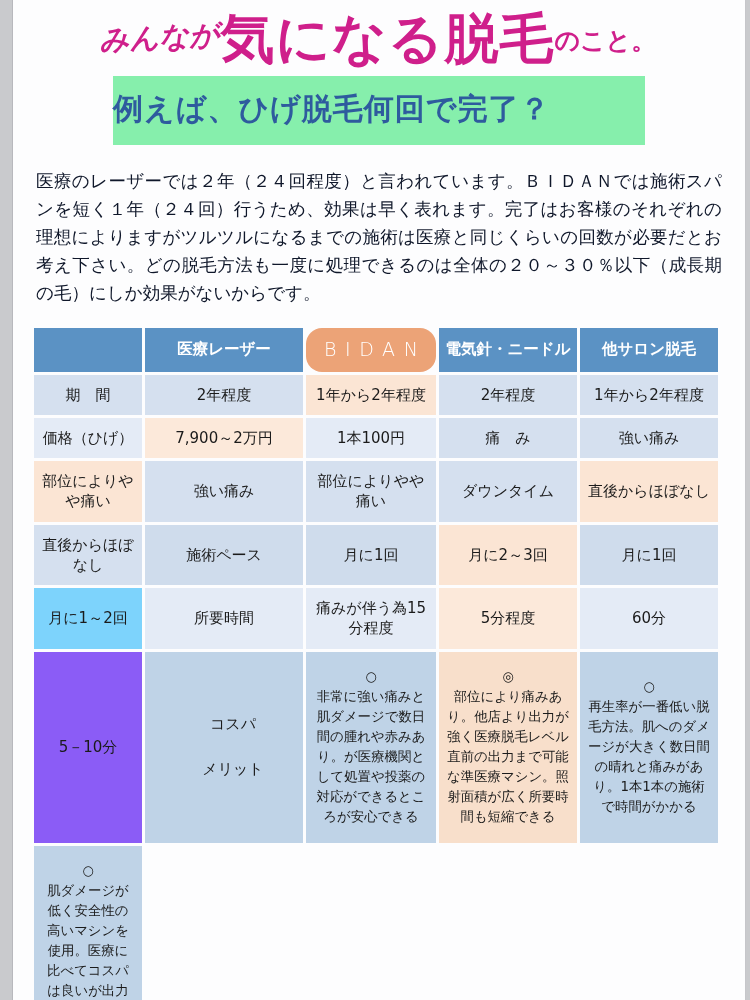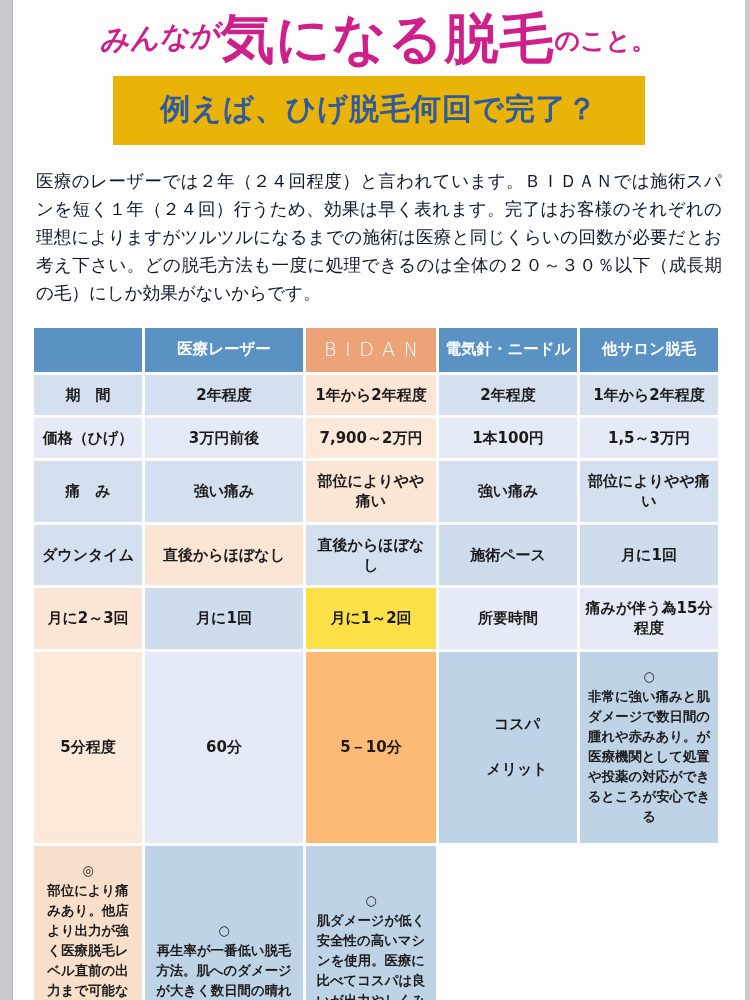--- a/index.html
+++ b/index.html
@@ -13,42 +13,42 @@
     background:#fdfdfe;border-left:1px solid #b8b8bd;border-right:1px solid #c6c6ca;
     padding-top:12px;overflow:hidden;
   }
   
   .title{text-align:center;color:#cf1f8b;white-space:nowrap;line-height:1;}
   .title .pre{display:inline-block;font-size:29px;font-weight:700;transform:skewX(-12deg) rotate(-3deg);vertical-align:10px;}
   .title .main{font-size:54px;font-weight:700;letter-spacing:1px;}
   .title .suf{font-size:25px;font-weight:700;vertical-align:8px;}
   
   .subtitle{
-    width:532px;margin:10px auto 0;background:#eab308;
-    color:#2e5b9e;font-size:30px;font-weight:800;text-align:center;
+    width:532px;margin:10px auto 0;background:#86efac;
+    color:#2e5b9e;font-size:30px;font-weight:800;text-align:left;
     padding:13px 0 15px;letter-spacing:1px;
   }
   
   .intro{
     margin:22px 23px 0;font-family:"DejaVu Serif",serif;
     font-size:17.5px;line-height:1.6;color:#0f172a;text-align:justify;
   }
   
   .grid{
     display:grid;margin:21px 21px 0;width:684px;
     grid-template-columns:108px 158px 130px 138px 138px;
     gap:3px;background:#fdfdfe;
   }
   .cell{
     text-align:center;white-space:pre-line;line-height:1.35;
     display:flex;align-items:center;justify-content:center;flex-direction:column;
-    padding:10px 5px;box-sizing:border-box;font-size:15px;color:#1b1b1b;font-weight:bold;
+    padding:10px 5px;box-sizing:border-box;font-size:15px;color:#1b1b1b;
   }
   .hd{background:#5b92c4;color:#fff;font-weight:700;font-size:15.5px;padding:9px 3px;text-align:center;}
-  .hd-bidan{background:#eca377;color:#fff;font-weight:200;font-size:19px;letter-spacing:.45em;text-indent:.45em;font-family:"DejaVu Sans",sans-serif;}
+  .hd-bidan{background:#eca377;color:#fff;font-weight:200;font-size:19px;letter-spacing:.45em;text-indent:.45em;font-family:"DejaVu Sans",sans-serif;border-radius:16px;}
   .d{background:#d5e0ef;}
   .db{background:#fbe5d4;}
   .merit .cell{font-size:13.4px;line-height:1.5;padding:15px 7px;}
   .merit .d{background:#bfd3e7;padding-left:25px;}
   .merit .db{background:#f8dfcb;}
   
   .banner{
     width:607px;margin:17px auto 0;background:#e4e4e6;
     color:#2a5ca7;font-size:28px;font-weight:800;text-align:left;
     padding:15px 0 17px;letter-spacing:.5px;
@@ -75,46 +75,44 @@
     <div class="cell hd">電気針・ニードル</div>
     <div class="cell hd">他サロン脱毛</div>
 
     <div class="cell d">期　間</div>
     <div class="cell d">2年程度</div>
     <div class="cell db">1年から2年程度</div>
     <div class="cell d">2年程度</div>
     <div class="cell d">1年から2年程度</div>
 
     <div class="cell d" style="background:#e4ebf6">価格（ひげ）</div>
-    <div class="cell d" style="background:#e4ebf6">3万円前後</div>
     <div class="cell db" style="background:#fce9da">7,900～2万円</div>
     <div class="cell d" style="background:#e4ebf6">1本100円</div>
-    <div class="cell d" style="background:#e4ebf6">1,5～3万円</div>
 
     <div class="cell d">痛　み</div>
     <div class="cell d">強い痛み</div>
     <div class="cell db">部位によりやや痛い</div>
     <div class="cell d">強い痛み</div>
     <div class="cell d">部位によりやや痛い</div>
 
     <div class="cell d">ダウンタイム</div>
     <div class="cell db">直後からほぼなし</div>
     <div class="cell d">直後からほぼなし</div>
 
     <div class="cell d" style="background:#cfdcec">施術ペース</div>
     <div class="cell d" style="background:#cfdcec">月に1回</div>
     <div class="cell db">月に2～3回</div>
     <div class="cell d" style="background:#cfdcec">月に1回</div>
-    <div class="cell d" style="background:#fde047">月に1～2回</div>
+    <div class="cell d" style="background:#7dd3fc">月に1～2回</div>
 
     <div class="cell d" style="background:#e4ebf6">所要時間</div>
     <div class="cell d" style="background:#e4ebf6">痛みが伴う為15分程度</div>
     <div class="cell db" style="background:#fce9da">5分程度</div>
     <div class="cell d" style="background:#e4ebf6">60分</div>
-    <div class="cell d" style="background:#fdba74">5－10分</div>
+    <div class="cell d" style="background:#8b5cf6">5－10分</div>
 
     <div style="display:contents" class="merit">
       <div class="cell d" style="background:#bfd3e7;font-size:15px;">コスパ
 
 メリット</div>
       <div class="cell d" style="background:#bfd3e7;font-size:13.4px;line-height:1.5;padding:15px 7px;">○
 非常に強い痛みと肌ダメージで数日間の腫れや赤みあり。が医療機関として処置や投薬の対応ができるところが安心できる</div>
       <div class="cell db" style="background:#f8dfcb;font-size:13.4px;line-height:1.5;padding:15px 7px;">◎
 部位により痛みあり。他店より出力が強く医療脱毛レベル直前の出力まで可能な準医療マシン。照射面積が広く所要時間も短縮できる</div>
       <div class="cell d" style="background:#bfd3e7;font-size:13.4px;line-height:1.5;padding:15px 7px;">○

